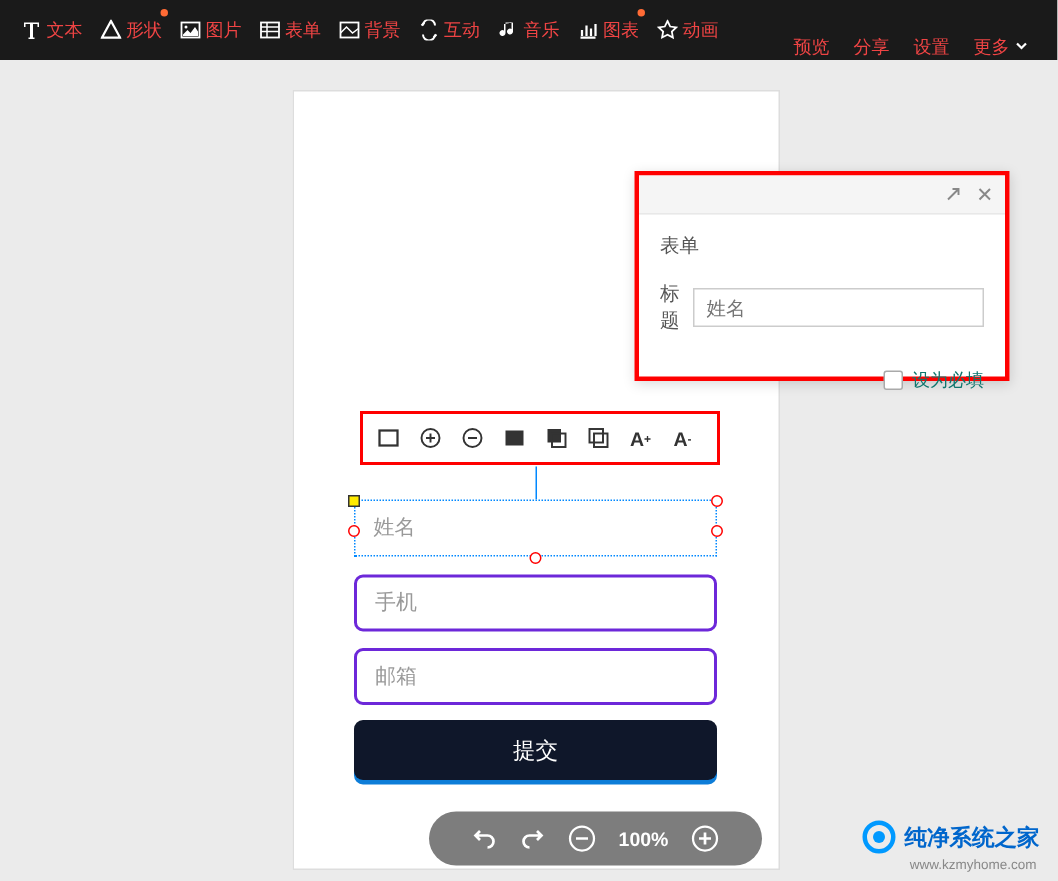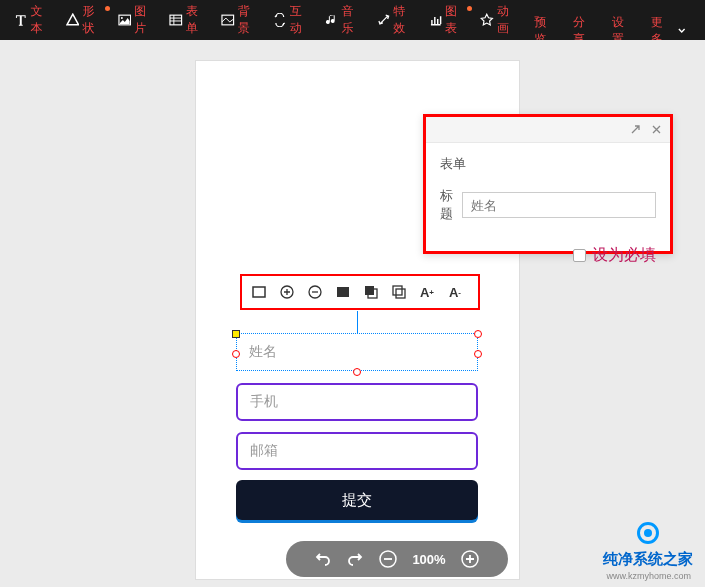--- a/index.html
+++ b/index.html
@@ -176,41 +176,40 @@
       padding: 0 8px;
       font-size: 13px;
       color: #999;
     }
     .panel-footer {
       display: flex;
       align-items: center;
       justify-content: flex-end;
       padding: 10px 14px;
       gap: 6px;
-      font-size: 16px;
-      color: #be185d;
+      font-size: 12px;
+      color: #0f766e;
     }
     .panel-checkbox {
       width: 13px;
       height: 13px;
       border: 1px solid #aaa;
       border-radius: 2px;
       background: #fff;
     }
     .watermark {
       position: absolute;
       right: 12px;
       bottom: 18px;
       display: flex;
       align-items: center;
       gap: 6px;
       color: #0066cc;
       font-size: 15px;
       font-weight: bold;
-      flex-direction: column;
     }
     .watermark-sub {
       position: absolute;
       right: 14px;
       bottom: 6px;
       font-size: 9px;
       color: #888;
     }
     .wm-logo {
       width: 22px;
@@ -274,26 +273,20 @@
         <path d="M3 4a4 4 0 0 1 8 0M11 10a4 4 0 0 1-8 0" fill="none" stroke="#fff" stroke-width="1.3"></path>
         <path d="M2 4l2-2M12 10l-2 2" fill="none" stroke="#fff" stroke-width="1.3"></path>
       </svg>
     <span>互动</span>
   </div>
   <div class="toolbar-item">
     <svg width="14" height="14" viewBox="0 0 14 14">
         <path d="M5 2v7a2 2 0 1 1-1-1.7V3l6-1v6a2 2 0 1 1-1-1.7V2z" fill="#fff"></path>
       </svg>
     <span>音乐</span>
-  </div>
-  <div class="toolbar-item">
-    <svg width="14" height="14" viewBox="0 0 14 14">
-        <path d="M3 11l8-8M9 2l3 1-1 3M2 8l1 3 3-1" fill="none" stroke="#fff" stroke-width="1.3"></path>
-      </svg>
-    <span>特效</span>
   </div>
   <div class="toolbar-item">
     <svg width="14" height="14" viewBox="0 0 14 14">
         <path d="M2 12h10M3 11V7m3 4V4m3 7V6m3 5V3" stroke="#fff" stroke-width="1.5"></path>
       </svg>
     <span>图表</span>
     <span class="dot-badge"></span>
   </div>
   <div class="toolbar-item">
     <svg width="14" height="14" viewBox="0 0 14 14">

